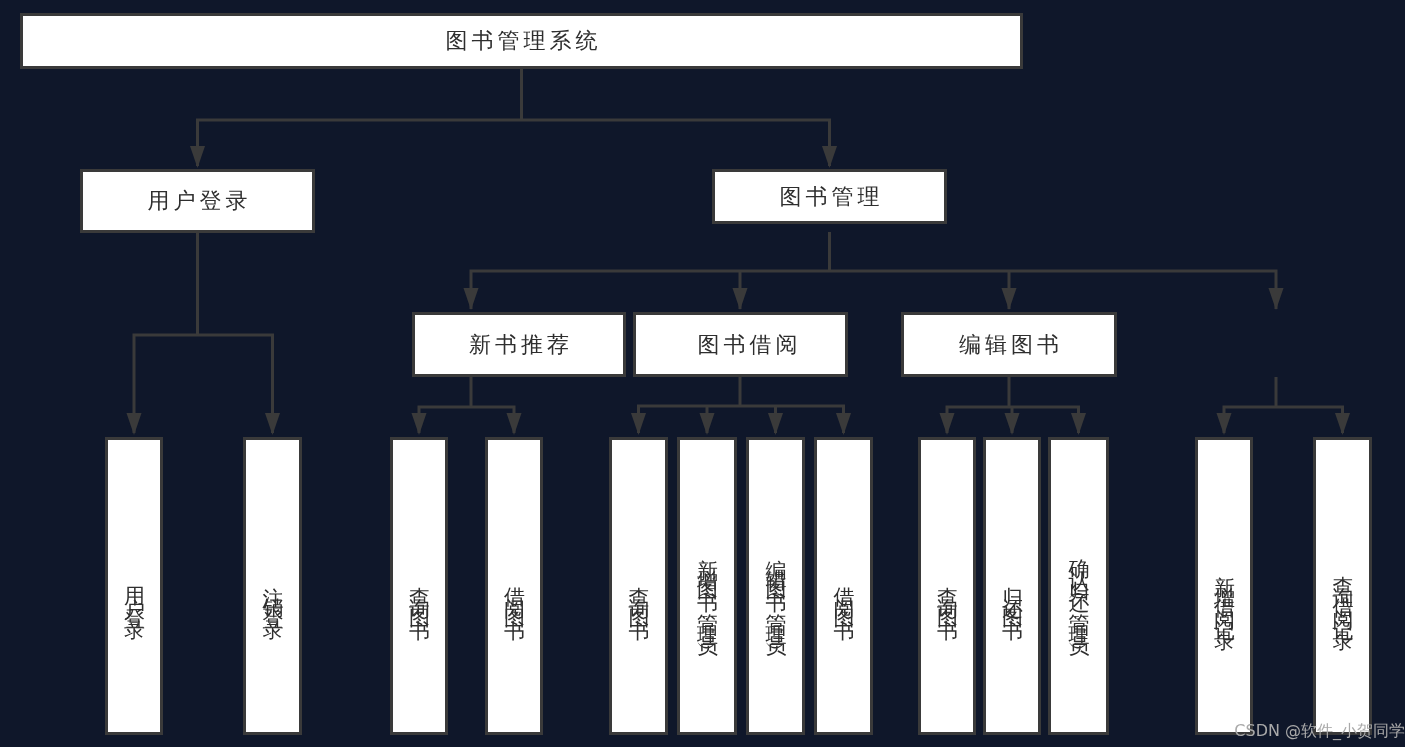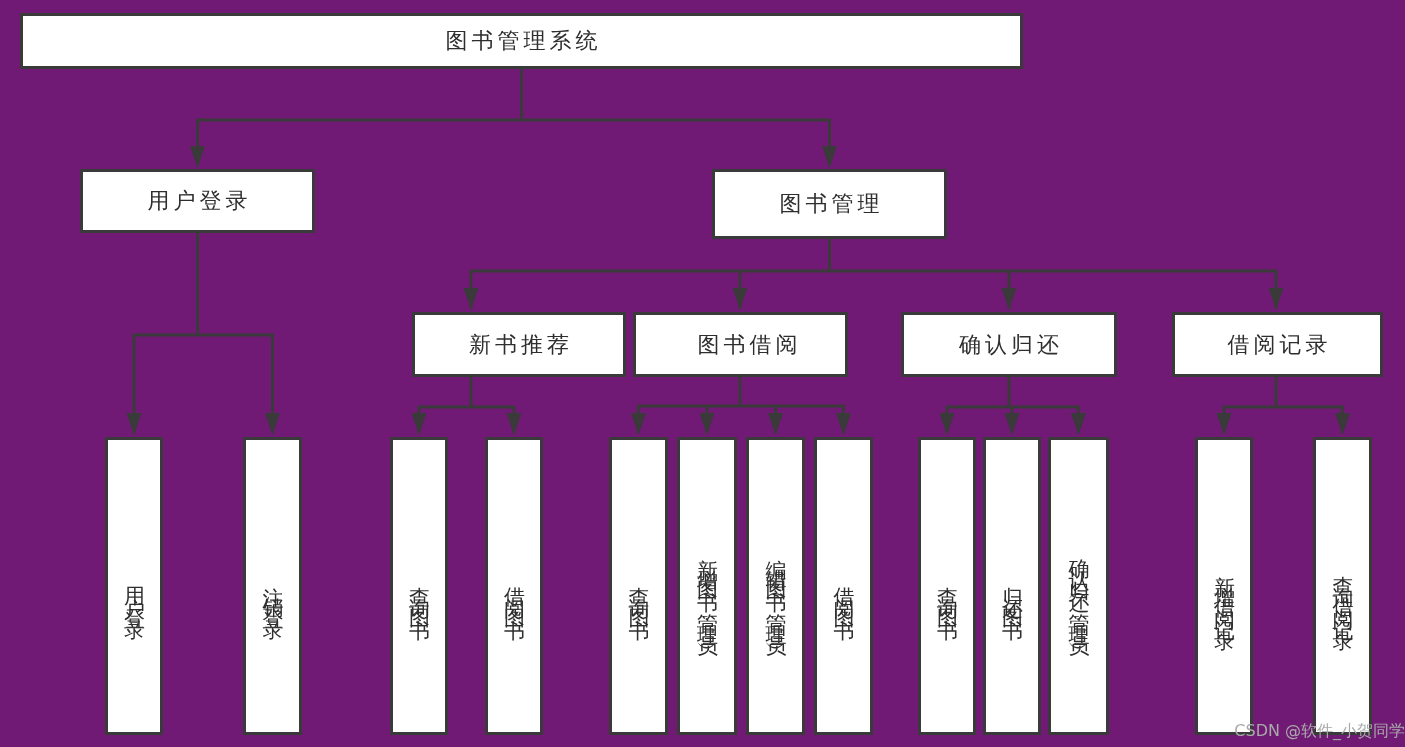--- a/index.html
+++ b/index.html
@@ -1,17 +1,17 @@
 <!DOCTYPE html>
 <html><head>
 <meta charset="utf-8">
 <style>
   html,body{margin:0;padding:0;background:#fff;}
   .canvas{
-    position:relative;width:1405px;height:747px;background:#701a75;
+    position:relative;width:1405px;height:747px;background:#0f172a;
     font-family:"DejaVu Sans","Liberation Sans",sans-serif;overflow:hidden;
   }
   .wires{position:absolute;left:0;top:0;width:1405px;height:747px;pointer-events:none;}
   .box{
     position:absolute;box-sizing:border-box;background:#ffffff;
     border:3px solid #3a3a3a;color:#2e2e2e;
     display:flex;align-items:center;justify-content:center;
     font-size:22px;letter-spacing:4px;white-space:nowrap;
     text-indent:4px; 
   }
@@ -72,35 +72,32 @@
     </g>
   </svg>
 
   <div class="box" style="left:20px;top:13px;width:1003px;height:56px;">
     <span>图书管理系统</span>
   </div>
 
   <div class="box" style="left:80px;top:169px;width:235px;height:64px;">
     <span>用户登录</span>
   </div>
-  <div class="box" style="left:712px;top:169px;width:235px;height:70px;">
+  <div class="box" style="left:712px;top:169px;width:235px;height:55px;">
     <span>图书管理</span>
   </div>
 
   <div class="box" style="left:364px;top:312px;width:214px;height:65px;margin-left:48px;">
     <span>新书推荐</span>
   </div>
   <div class="box" style="left:633px;top:312px;width:215px;height:65px;padding-left:14px;">
     <span>图书借阅</span>
   </div>
   <div class="box" style="left:901px;top:312px;width:216px;height:65px;">
-    <span>确认归还</span>
-  </div>
-  <div class="box" style="left:1172px;top:312px;width:211px;height:65px;">
-    <span>借阅记录</span>
+    <span>编辑图书</span>
   </div>
 
   <div class="box leaf" style="left:105px;top:437px;width:58px;height:298px;">
     <span class="vtext">用户登录</span>
   </div>
   <div class="box leaf" style="left:243px;top:437px;width:59px;height:298px;">
     <span class="vtext">注销登录</span>
   </div>
 
   <div class="box leaf" style="left:390px;top:437px;width:58px;height:298px;">

